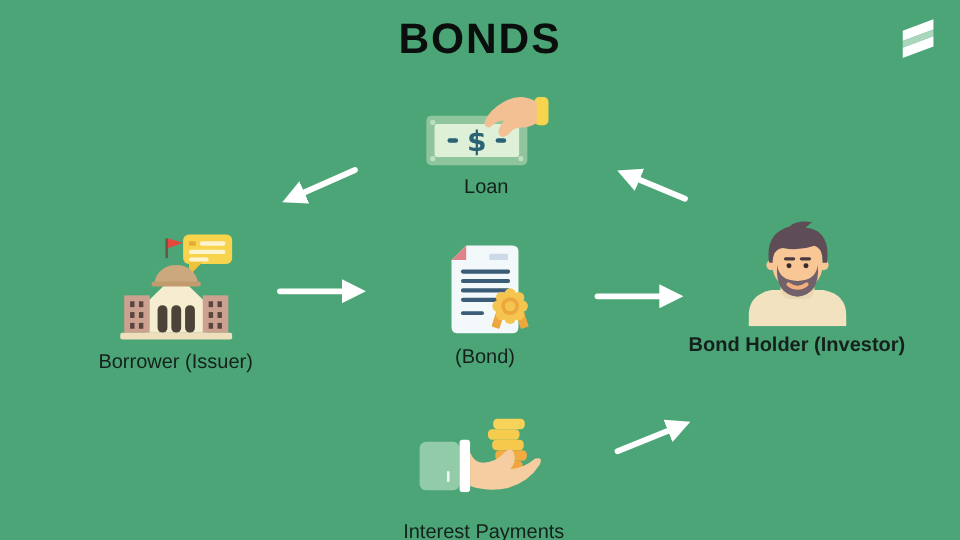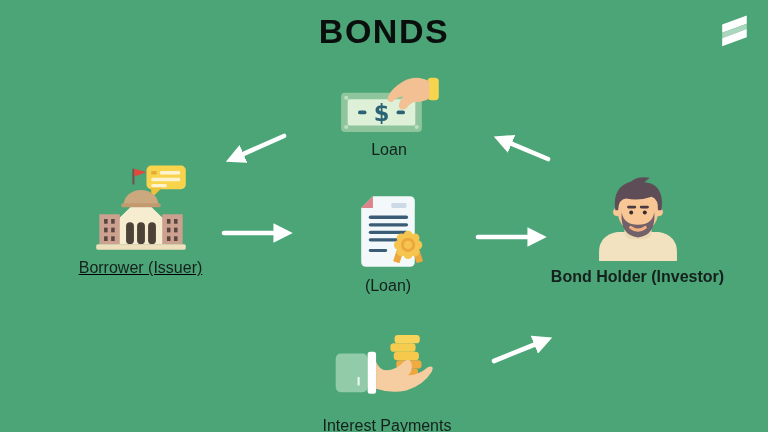--- a/index.html
+++ b/index.html
@@ -10,21 +10,21 @@
   .title{
     position:absolute;top:12px;left:0;width:100%;text-align:center;
     font-size:34px;font-weight:800;color:#0A0F0D;letter-spacing:1.5px;
   }
   .logo{position:absolute;top:10px;right:14px;width:40px;height:40px;}
   .node{position:absolute;display:flex;flex-direction:column;align-items:center;}
   .node .label{
     margin-top:5px;font-size:16px;color:#15201C;text-align:center;line-height:1.35;
   }
   #node-loan{left:309px;top:72px;width:160px;}
-  #node-borrower{left:38px;top:164px;width:205px;text-decoration:underline;}
+  #node-borrower{left:38px;top:186px;width:205px;}
   #node-evidence{left:298px;top:193px;width:180px;}
   #node-holder{left:530px;top:174px;width:215px;font-weight:bold;}
   #node-interest{left:301px;top:328px;width:172px;gap:16px;}
   .arrows{position:absolute;left:0;top:0;width:768px;height:432px;pointer-events:none;}
 </style>
 </head>
 <body>
 
 <div class="canvas">
 
@@ -121,21 +121,21 @@
         <circle cx="0" cy="11.5" r="5.5" fill="#F6C54F"></circle>
           <circle cx="-8.1" cy="8.1" r="5.5" fill="#F6C54F"></circle>
         <circle cx="-11.5" cy="0" r="5.5" fill="#F6C54F"></circle>
           <circle cx="-8.1" cy="-8.1" r="5.5" fill="#F6C54F"></circle>
         <circle cx="0" cy="0" r="12" fill="#F6C54F"></circle>
         <circle cx="0" cy="0" r="8.5" fill="#ECA83E"></circle>
         <circle cx="0" cy="0" r="5" fill="#F6C54F"></circle>
       </g>
     </svg>
     <div class="label">
-      <div>(Loan)</div>
+      <div>(Bond)</div>
     </div>
   </div>
 
   <div class="node" id="node-holder">
     <svg viewBox="0 0 110 96" width="100" height="87">
       <path d="M 12 96 L 12 86 Q 12 68 32 64 L 78 64 Q 98 68 98 86 L 98 96 Z" fill="#F3E2C0"></path>
       <rect x="40" y="54" width="30" height="18" rx="8" fill="#EBD8B2"></rect>
       <circle cx="32" cy="42" r="4.5" fill="#F8C795"></circle>
       <circle cx="78" cy="42" r="4.5" fill="#F8C795"></circle>
       <rect x="33" y="12" width="44" height="52" rx="21" fill="#F8C795"></rect>

